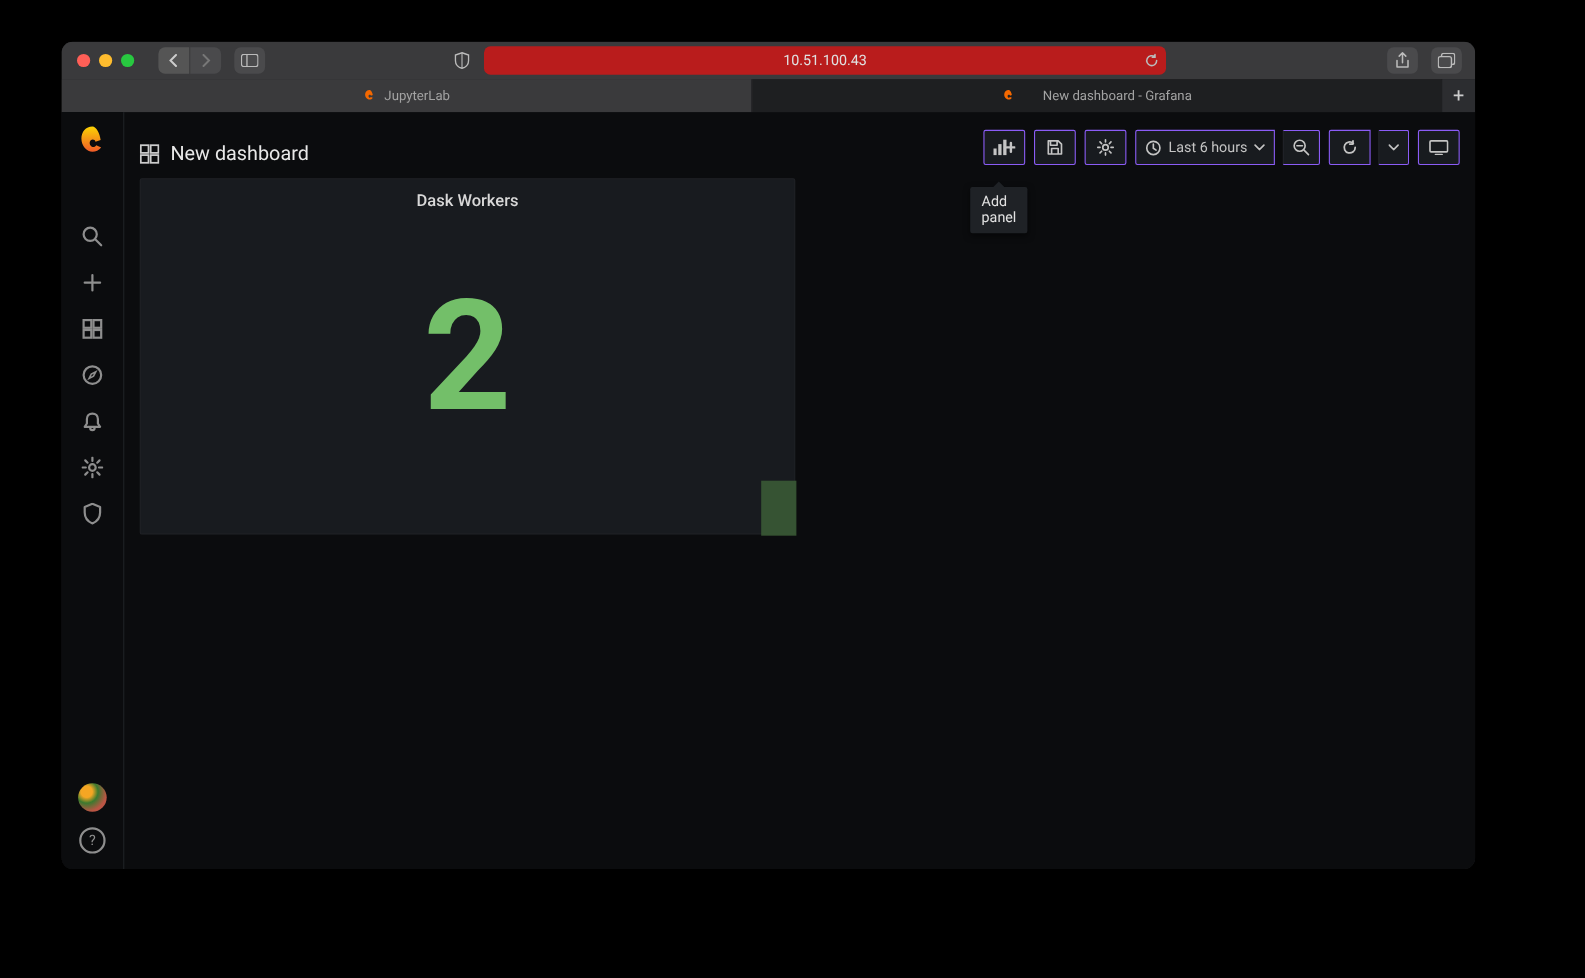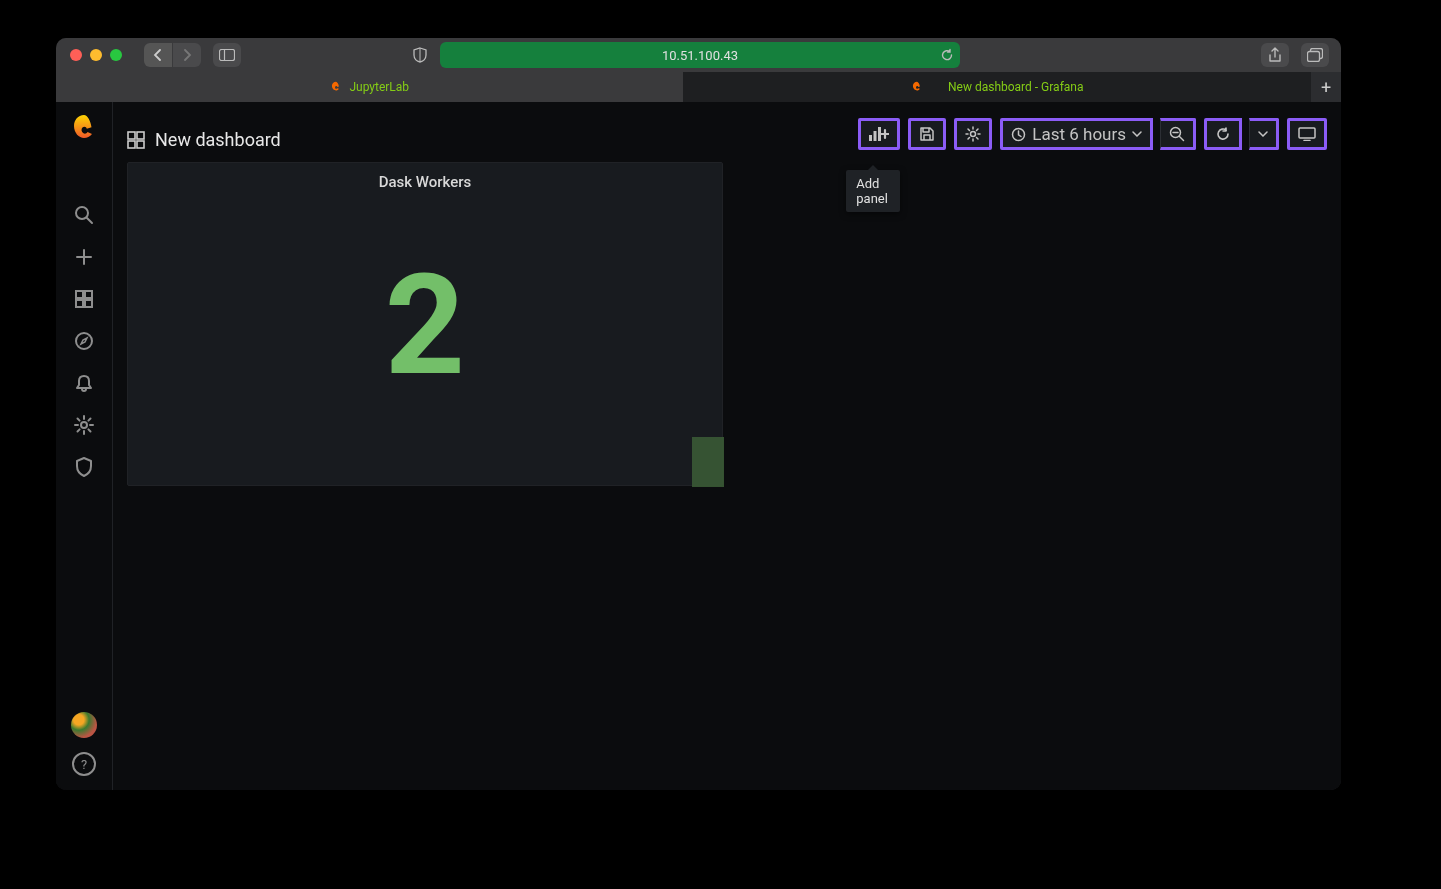--- a/index.html
+++ b/index.html
@@ -49,43 +49,43 @@
   background:#4a4a4c; border-radius:6px;
   display:flex; align-items:center; justify-content:center; color:#aaa;
 }
 .shield-btn {
   position:absolute; left:352px;
   width:24px; height:24px;
   display:flex; align-items:center; justify-content:center; color:#bbb;
 }
 .url-bar {
   position:absolute; left:384px;
-  width:520px; height:26px;
-  background:#15803d; border-radius:6px;
+  width:620px; height:26px;
+  background:#b91c1c; border-radius:6px;
   display:flex; align-items:center; justify-content:center;
   color:#e0e0e0; font-size:13px;
 }
 .url-refresh { position:absolute; right:6px; color:#bbb; }
 .share-btn, .tabs-btn {
   width:28px; height:24px; background:#4a4a4c;
   border-radius:6px; display:flex; align-items:center; justify-content:center; color:#bbb;
 }
 .titlebar-right { position:absolute; right:12px; display:flex; gap:12px; }
 
 
 .browser-tabs {
   height: 30px;
   background: #2c2d30;
   display:flex;
   position:relative;
 }
 .browser-tab {
   flex:1; height:100%;
   display:flex; align-items:center; justify-content:center; gap:6px;
-  color:#84cc16; font-size:12px;
+  color:#a3a3a3; font-size:12px;
   border-right:1px solid #1e1f21;
 }
 .browser-tab.inactive { background:#3a3a3c; }
 .browser-tab.active { background:#1e1f21;gap:24px; }
 .grafana-mini { width:14px; height:14px; }
 .newtab-btn {
   width:30px; display:flex; align-items:center; justify-content:center;
   color:#ccc; font-size:18px;
 }
 
@@ -134,25 +134,25 @@
   display:flex; align-items:flex-end;
   padding: 0 14px;
   gap:8px;
 }
 .gf-title-group { display:flex; align-items:center; gap:10px; }
 .gf-breadcrumb-icon { color:#ccc; }
 .gf-title { color:#e8e8e8; font-size:18px; font-weight:400; }
 .gf-toolbar-spacer { flex:1; }
 .gf-tbtn {
   height:32px; min-width:38px;
-  background:#181b1f; border:3px solid #8b5cf6;
+  background:#181b1f; border:1px solid #8b5cf6;
   border-radius:2px;
   display:flex; align-items:center; justify-content:center;
   color:#c4c4c4;
-  padding:0 8px; gap:6px; font-size:17px;
+  padding:0 8px; gap:6px; font-size:13px;
 }
 .gf-tbtn.split-main { border-top-right-radius:0; border-bottom-right-radius:0; }
 .gf-tbtn.split-caret { border-top-left-radius:0; border-bottom-left-radius:0; min-width:28px; margin-left:-1px; border-left:1px solid #2c2f35;}
 .tooltip {
   position:absolute;
   top:52px;
   background:#1f2226;
   color:#e2e2e2;
   font-size:13px;
   padding:6px 10px;

